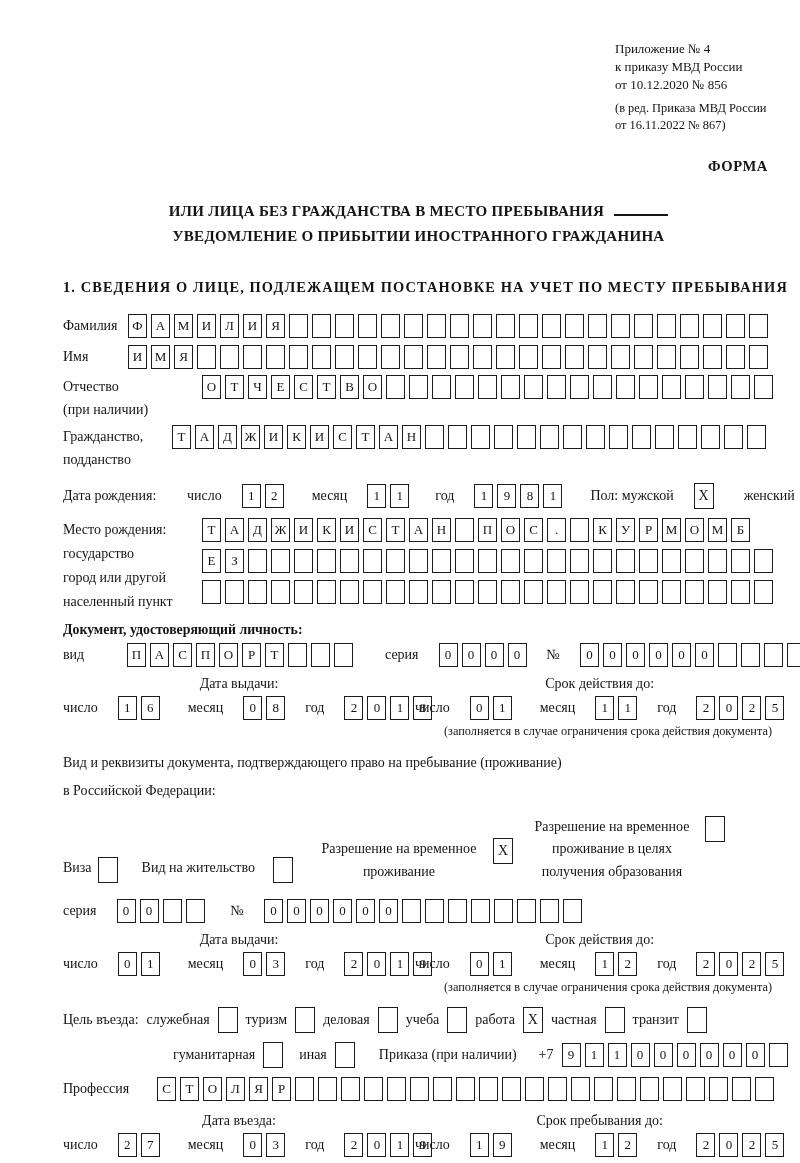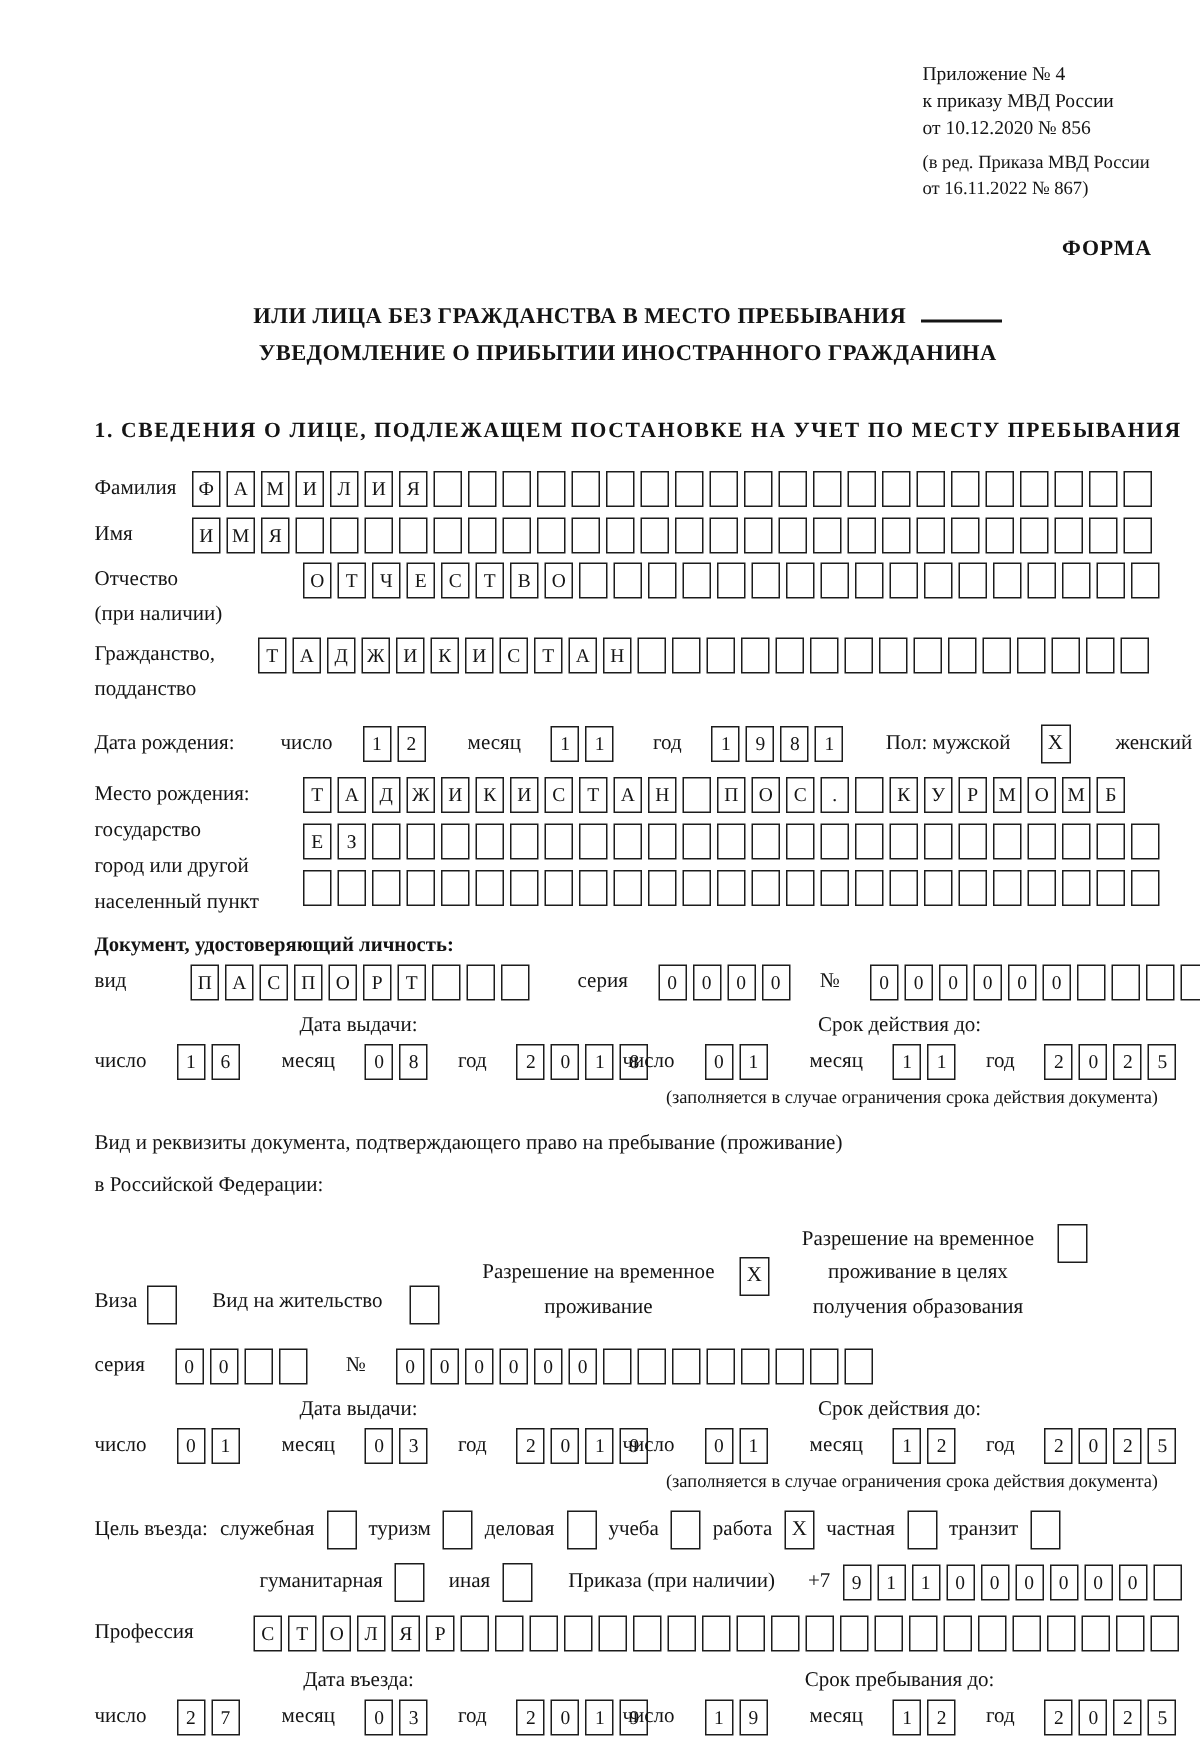--- a/index.html
+++ b/index.html
@@ -540,21 +540,21 @@
         <div class="cell">0</div>
         <div class="cell">0</div>
         <div class="cell">0</div>
         <div class="cell">0</div>
         <div class="cell">0</div>
         <div class="cell">0</div>
         <div class="cell"></div>
       </div>
   </div>
 
-  <div class="crow" style="margin-top:9px;gap:12px">
+  <div class="crow" style="margin-top:9px;gap:0">
     <span class="lbl" style="width:94px">Профессия</span>
     <div class="cells">
         <div class="cell">С</div>
         <div class="cell">Т</div>
         <div class="cell">О</div>
         <div class="cell">Л</div>
         <div class="cell">Я</div>
         <div class="cell">Р</div>
         <div class="cell"></div>
         <div class="cell"></div>

